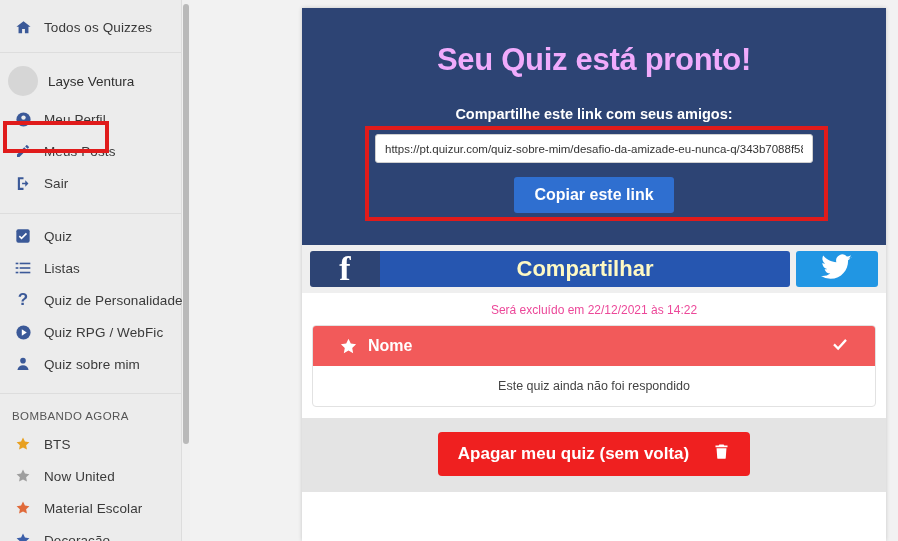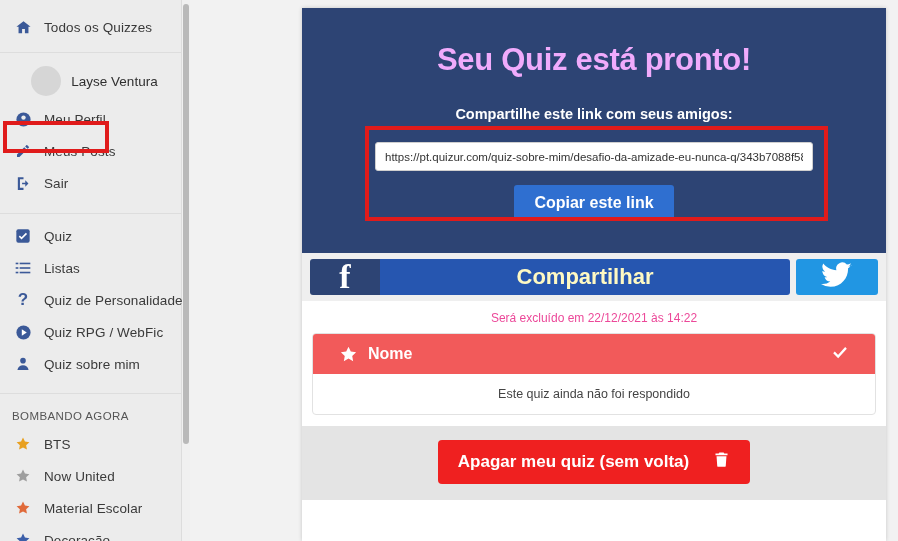--- a/index.html
+++ b/index.html
@@ -27,21 +27,21 @@
   .nav-item .ico {
     width: 22px; min-width: 22px; height: 22px;
     display: flex; align-items: center; justify-content: center;
     margin-right: 10px;
   }
   .nav-item .lbl { white-space: nowrap; letter-spacing: 0.1px; }
   .divider { height: 1px; background: #dddddd; margin: 6px 0; }
 
   .user-block {
     display: flex; align-items: center;
-    height: 44px; padding-left: 8px; margin-top: 4px; justify-content: center;
+    height: 44px; padding-left: 8px; margin-top: 4px;
   }
   .avatar {
     width: 30px; height: 30px; border-radius: 50%;
     background: #d6d6d6; margin-right: 10px;
   }
   .user-name { font-size: 13.5px; color: #303030; }
 
   .section-title {
     font-size: 11.5px; color: #555; letter-spacing: 0.4px;
     padding: 10px 0 6px 12px;
@@ -76,21 +76,21 @@
     background: #2d4474;
     padding: 34px 0 32px 0;
     text-align: center;
   }
   .hero h1 {
     color: #f0abfc; font-size: 31px; font-weight: bold;
     letter-spacing: -0.3px; margin-bottom: 28px;
   }
   .hero .sub {
     color: #fff; font-size: 14.5px; font-weight: bold;
-    margin-bottom: 20px;
+    margin-bottom: 12px;
   }
   .link-input {
     display: block; width: 438px; margin: 0 auto;
     height: 29px; border: 1px solid #cfcfcf; border-radius: 3px;
     background: #fff; color: #333; font-size: 11.5px;
     padding: 0 9px; font-family: "Liberation Sans", sans-serif;
     outline: none;
   }
   .copy-btn {
     display: block; margin: 14px auto 0 auto;

